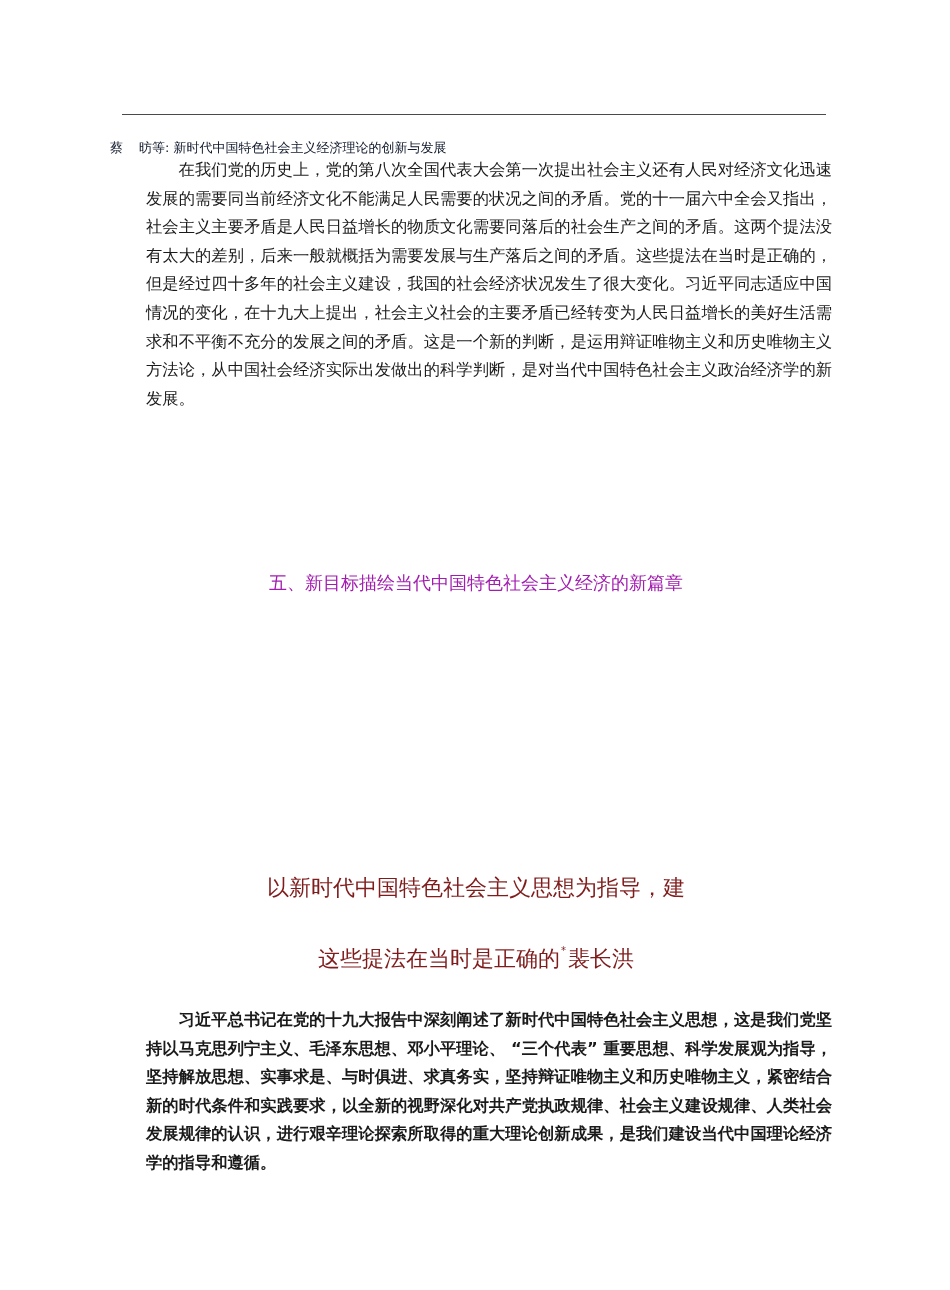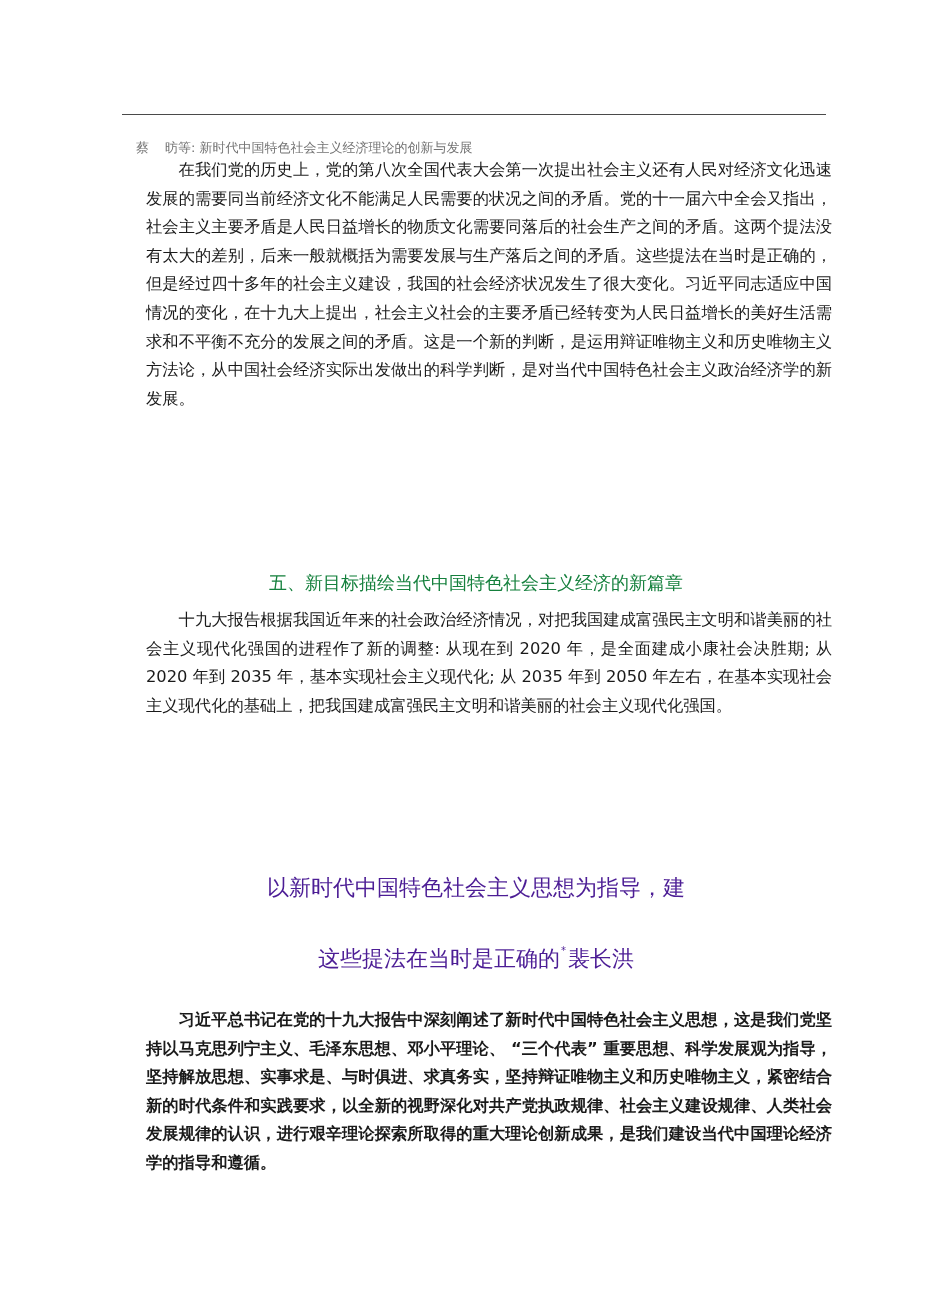--- a/index.html
+++ b/index.html
@@ -18,25 +18,25 @@
     .top-rule {
       position: absolute;
       left: 122px;
       top: 114px;
       width: 704px;
       height: 0;
       border-top: 1px solid #4a4a4a;
     }
     .running-header {
       position: absolute;
-      left: 136px;
+      left: 110px;
       top: 139px;
       font-size: 13px;
       line-height: 18px;
-      color: #737373;
+      color: #0f172a;
       white-space: nowrap;
       letter-spacing: 0px;
     }
     .running-header .author-gap {
       display: inline-block;
       width: 16px;
     }
     .body-block {
       position: absolute;
       left: 122px;
@@ -55,31 +55,31 @@
     }
     .block-1 { top: 156px; }
     .section-heading {
       position: absolute;
       left: 122px;
       width: 708px;
       top: 568px;
       text-align: center;
       font-size: 18px;
       line-height: 30px;
-      color: #15803d;
+      color: #a21caf;
     }
     .block-2 { top: 606px; }
     .article-title {
       position: absolute;
       left: 122px;
       width: 708px;
       text-align: center;
       font-size: 22px;
       line-height: 32px;
-      color: #4c1d95;
+      color: #7f1d1d;
     }
     .title-line-1 { top: 872px; }
     .title-line-2 { top: 935px; }
     .title-line-2 sup {
       font-size: 10px;
       vertical-align: 12px;
       margin: 0 2px 0 1px;
     }
     .block-3 { top: 1006px; font-weight: bold; }
   </style>
@@ -90,21 +90,20 @@
 
 <div class="running-header"><span>蔡</span><span class="author-gap"></span><span>昉等: 新时代中国特色社会主义经济理论的创新与发展</span></div>
 
 <div class="body-block block-1">
   <p class="indent">在我们党的历史上，党的第八次全国代表大会第一次提出社会主义还有人民对经济文化迅速发展的需要同当前经济文化不能满足人民需要的状况之间的矛盾。党的十一届六中全会又指出，社会主义主要矛盾是人民日益增长的物质文化需要同落后的社会生产之间的矛盾。这两个提法没有太大的差别，后来一般就概括为需要发展与生产落后之间的矛盾。这些提法在当时是正确的，但是经过四十多年的社会主义建设，我国的社会经济状况发生了很大变化。习近平同志适应中国情况的变化，在十九大上提出，社会主义社会的主要矛盾已经转变为人民日益增长的美好生活需求和不平衡不充分的发展之间的矛盾。这是一个新的判断，是运用辩证唯物主义和历史唯物主义方法论，从中国社会经济实际出发做出的科学判断，是对当代中国特色社会主义政治经济学的新发展。</p>
 </div>
 
 <div class="section-heading">五、新目标描绘当代中国特色社会主义经济的新篇章</div>
 
 <div class="body-block block-2">
-  <p class="indent">十九大报告根据我国近年来的社会政治经济情况，对把我国建成富强民主文明和谐美丽的社会主义现代化强国的进程作了新的调整: 从现在到 2020 年，是全面建成小康社会决胜期; 从 2020 年到 2035 年，基本实现社会主义现代化; 从 2035 年到 2050 年左右，在基本实现社会主义现代化的基础上，把我国建成富强民主文明和谐美丽的社会主义现代化强国。</p>
 </div>
 
 <div class="article-title title-line-1">以新时代中国特色社会主义思想为指导，建</div>
 <div class="article-title title-line-2"><span>这些提法在当时是正确的</span><sup>*</sup><span>裴长洪</span></div>
 
 <div class="body-block block-3">
   <p class="indent">习近平总书记在党的十九大报告中深刻阐述了新时代中国特色社会主义思想，这是我们党坚持以马克思列宁主义、毛泽东思想、邓小平理论、 “三个代表” 重要思想、科学发展观为指导，坚持解放思想、实事求是、与时俱进、求真务实，坚持辩证唯物主义和历史唯物主义，紧密结合新的时代条件和实践要求，以全新的视野深化对共产党执政规律、社会主义建设规律、人类社会发展规律的认识，进行艰辛理论探索所取得的重大理论创新成果，是我们建设当代中国理论经济学的指导和遵循。</p>
 </div>
 
 </body></html>

